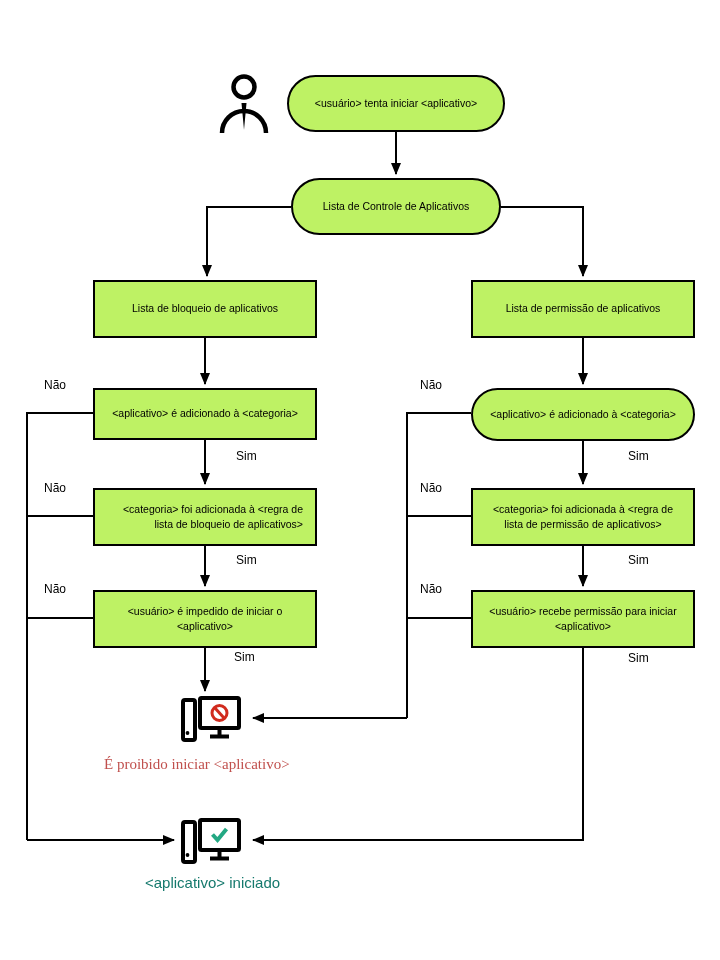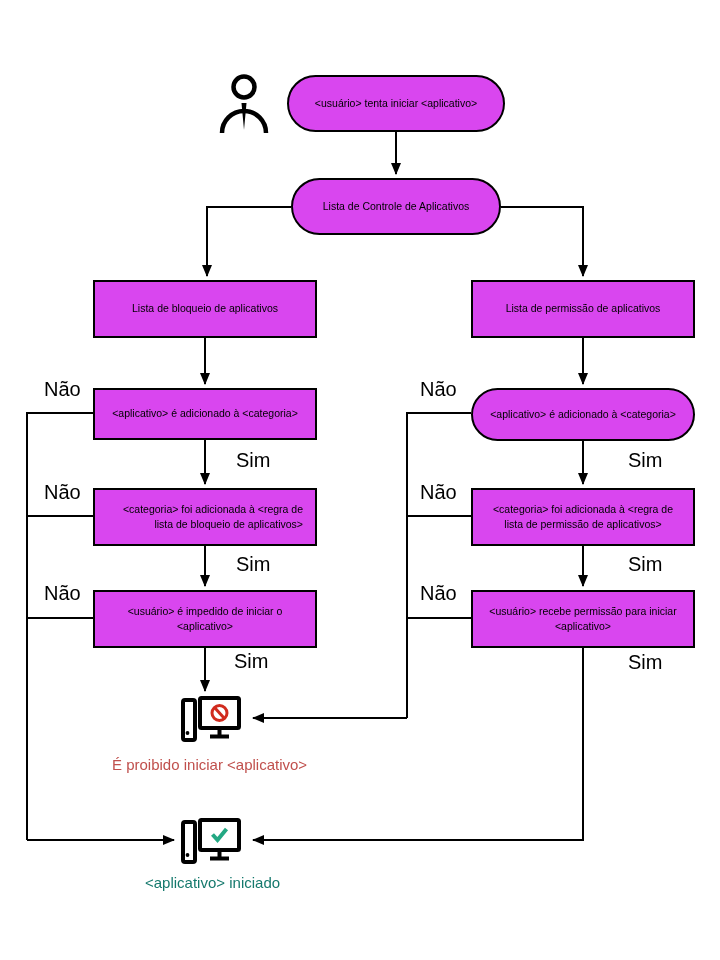--- a/index.html
+++ b/index.html
@@ -1,27 +1,27 @@
 <!DOCTYPE html>
 <html><head>
 <meta charset="utf-8">
 <style>
   html,body{margin:0;padding:0;background:#ffffff;}
   #canvas{
     position:relative;width:720px;height:960px;background:#ffffff;
     font-family:"Liberation Sans",sans-serif;color:#000;overflow:hidden;
   }
   .node{
-    position:absolute;box-sizing:border-box;border:2px solid #000;background:#d946ef;
+    position:absolute;box-sizing:border-box;border:2px solid #000;background:#bef264;
     display:flex;align-items:center;justify-content:center;text-align:center;
     font-size:10.5px;line-height:1.45;
   }
   .stadium{border-radius:29px;}
   .node .txt{display:block;}
-  .lbl{position:absolute;font-size:20px;color:#000;white-space:nowrap;}
+  .lbl{position:absolute;font-size:12px;color:#000;white-space:nowrap;}
   .outcome-blocked{position:absolute;font-size:15px;color:#C0504D;white-space:nowrap;}
   .outcome-started{position:absolute;font-size:15px;color:#15796D;white-space:nowrap;}
   .icon-wrap{position:absolute;}
   svg.wires{position:absolute;left:0;top:0;}
 </style>
 </head>
 <body>
 
 <div id="canvas">
 
@@ -121,21 +121,21 @@
       <circle cx="7.5" cy="37" r="1.9" fill="#000"></circle>
       <rect x="20" y="2" width="39" height="30" rx="1.5" fill="#fff" stroke="#000" stroke-width="4"></rect>
       <line x1="39.5" y1="32" x2="39.5" y2="39" stroke="#000" stroke-width="4"></line>
       <line x1="30" y1="40.5" x2="49" y2="40.5" stroke="#000" stroke-width="4"></line>
       <g>
         <circle cx="39.5" cy="17" r="7.5" fill="none" stroke="#D12B1E" stroke-width="3"></circle>
         <line x1="34.5" y1="11.5" x2="44.5" y2="22.5" stroke="#D12B1E" stroke-width="3"></line>
       </g>
     </svg>
   </div>
-  <div class="outcome-blocked" style="left:112px;top:756px;">É proibido iniciar &lt;aplicativo&gt;</div>
+  <div class="outcome-blocked" style="left:104px;top:756px;font-family:Liberation Serif, serif;">É proibido iniciar &lt;aplicativo&gt;</div>
 
   <div class="icon-wrap" style="left:180px;top:818px;width:62px;height:48px;">
     <svg width="62" height="48" viewBox="0 0 62 48">
       <rect x="3" y="4" width="12" height="40" rx="2" fill="#fff" stroke="#000" stroke-width="4"></rect>
       <circle cx="7.5" cy="37" r="1.9" fill="#000"></circle>
       <rect x="20" y="2" width="39" height="30" rx="1.5" fill="#fff" stroke="#000" stroke-width="4"></rect>
       <line x1="39.5" y1="32" x2="39.5" y2="39" stroke="#000" stroke-width="4"></line>
       <line x1="30" y1="40.5" x2="49" y2="40.5" stroke="#000" stroke-width="4"></line>
       <path d="M32.5 16.5 l5 5.5 l9 -11" fill="none" stroke="#23A883" stroke-width="4"></path>
     </svg>

